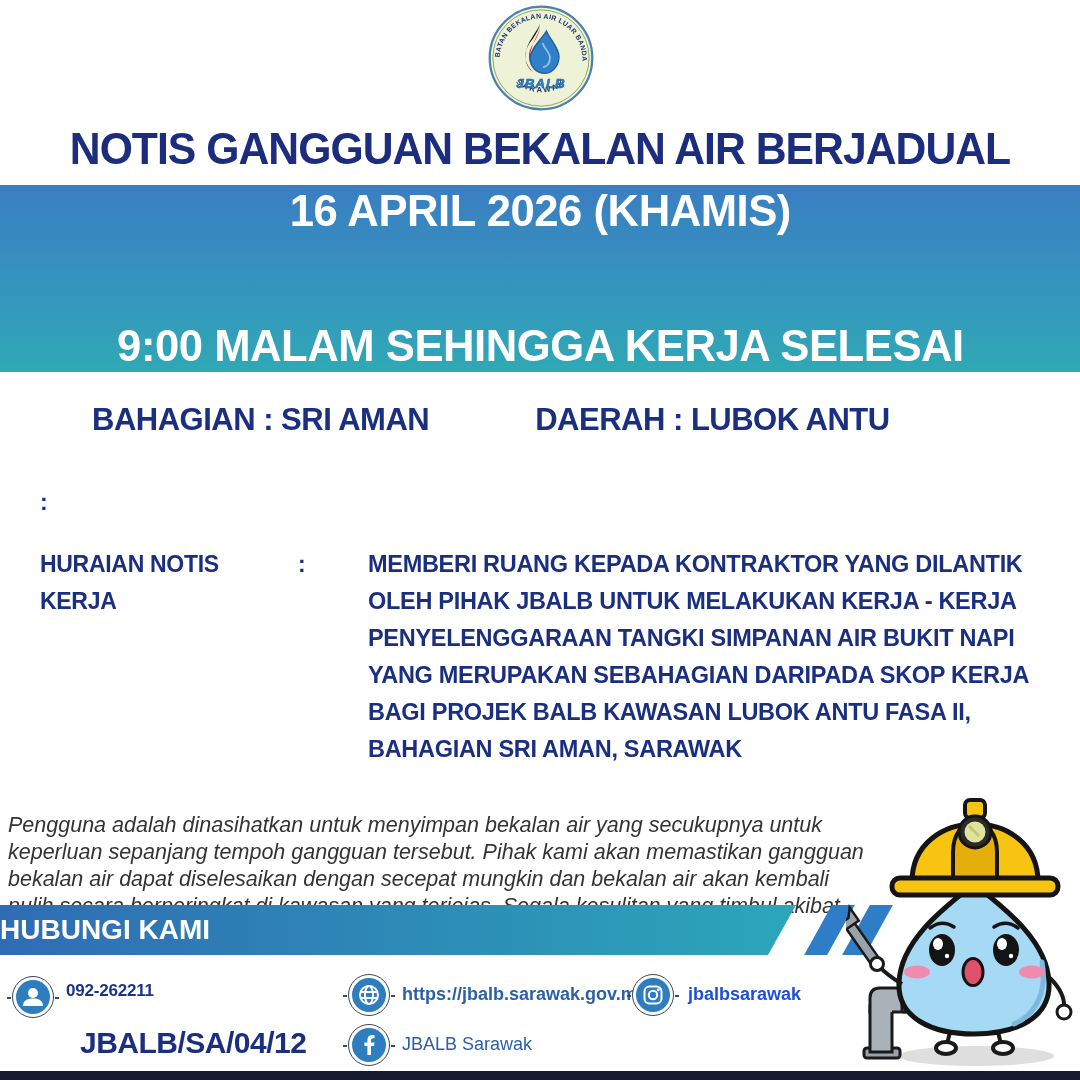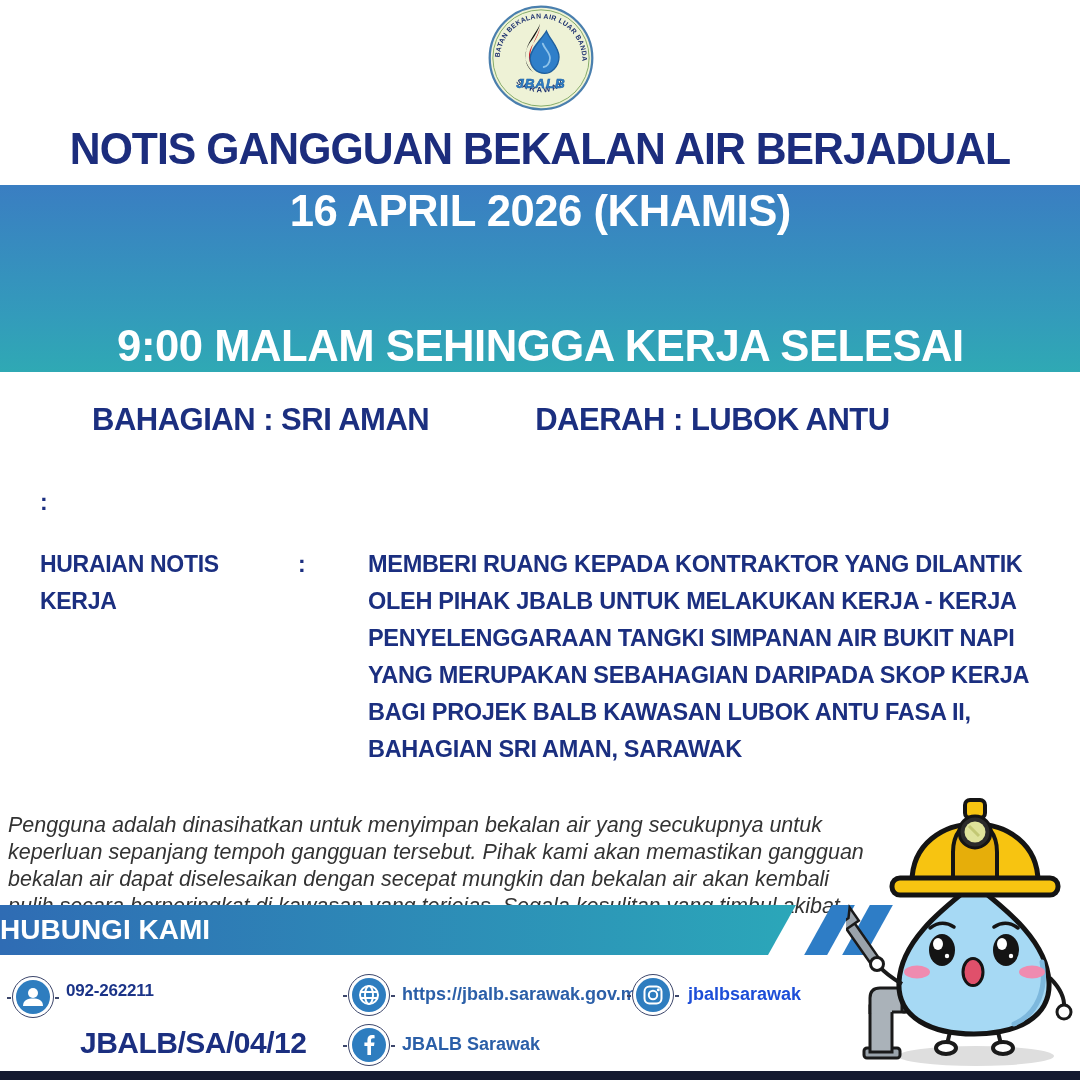--- a/index.html
+++ b/index.html
@@ -68,21 +68,21 @@
   .ring::before{left:-6px;} .ring::after{right:-6px;}
   .disc{width:34px;height:34px;border-radius:50%;background:#2e7dbf;
     display:flex;align-items:center;justify-content:center;color:#fff;}
   .c-person{left:12px;top:976px;}
   .c-globe{left:348px;top:974px;}
   .c-fb{left:348px;top:1024px;}
   .c-ig{left:632px;top:974px;}
   .call-text{position:absolute;left:66px;top:980px;font-size:17px;font-weight:bold;color:#1b3488;line-height:21px;letter-spacing:-.2px;}
   .reference{position:absolute;left:64px;top:1026px;font-size:30px;font-weight:bold;color:#1b2f80;letter-spacing:-.5px;margin-left:16px;}
   .web-text{position:absolute;left:402px;top:984px;font-size:18px;font-weight:bold;color:#2b5fa8;}
-  .fb-text{position:absolute;left:402px;top:1034px;font-size:18px;font-weight:bold;color:#2b5fa8;}
+  .fb-text{position:absolute;left:402px;top:1034px;font-size:18px;font-weight:normal;color:#2b5fa8;}
   .ig-text{position:absolute;left:688px;top:984px;font-size:18px;font-weight:bold;color:#1d4ed8;}
   
   .mascot{position:absolute;left:846px;top:792px;width:234px;height:288px;}
   
   .bottom-bar{position:absolute;left:0;bottom:0;width:1080px;height:9px;background:#151a30;}
 </style>
 </head>
 <body>
 
 <div class="page">

